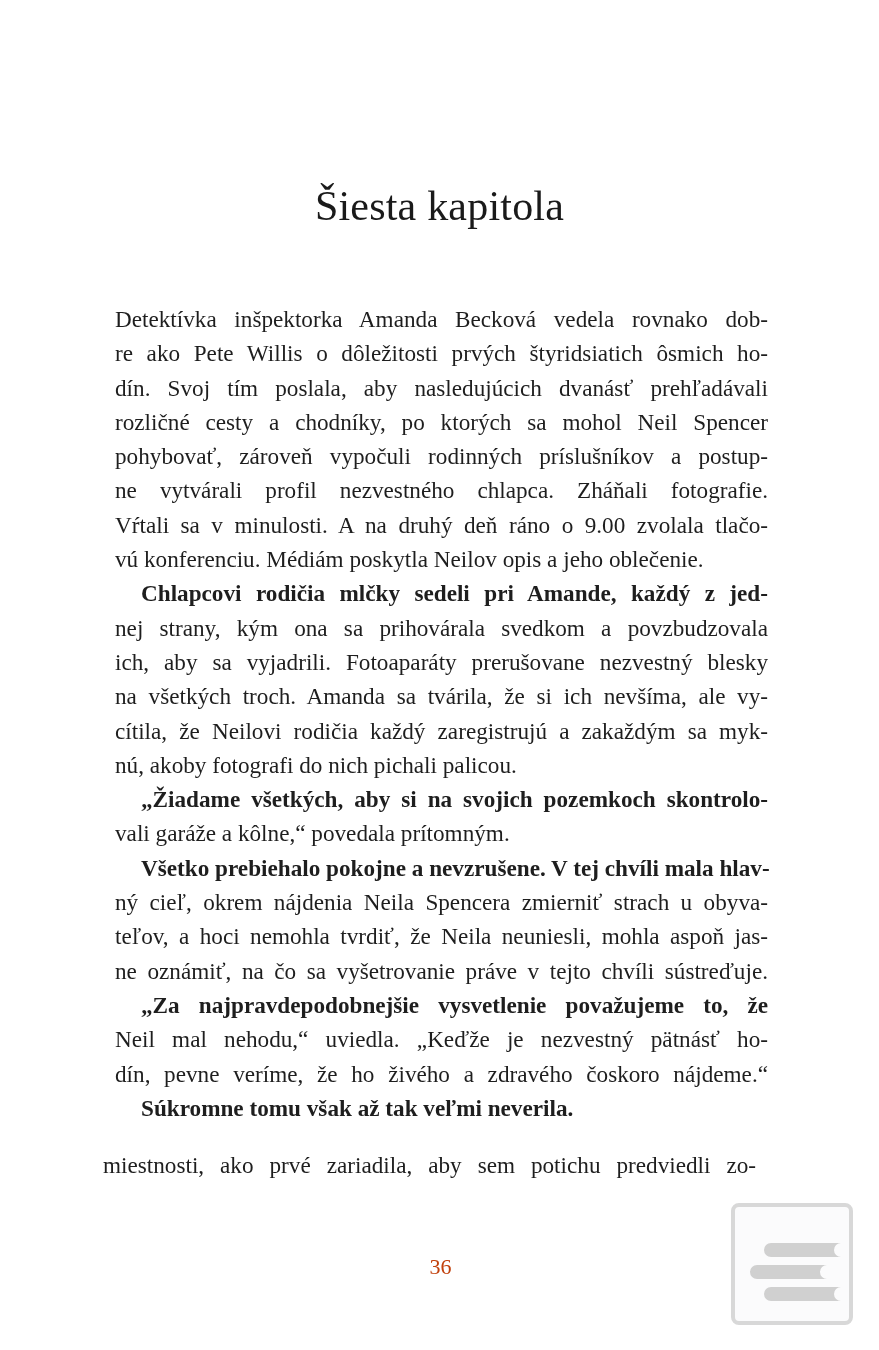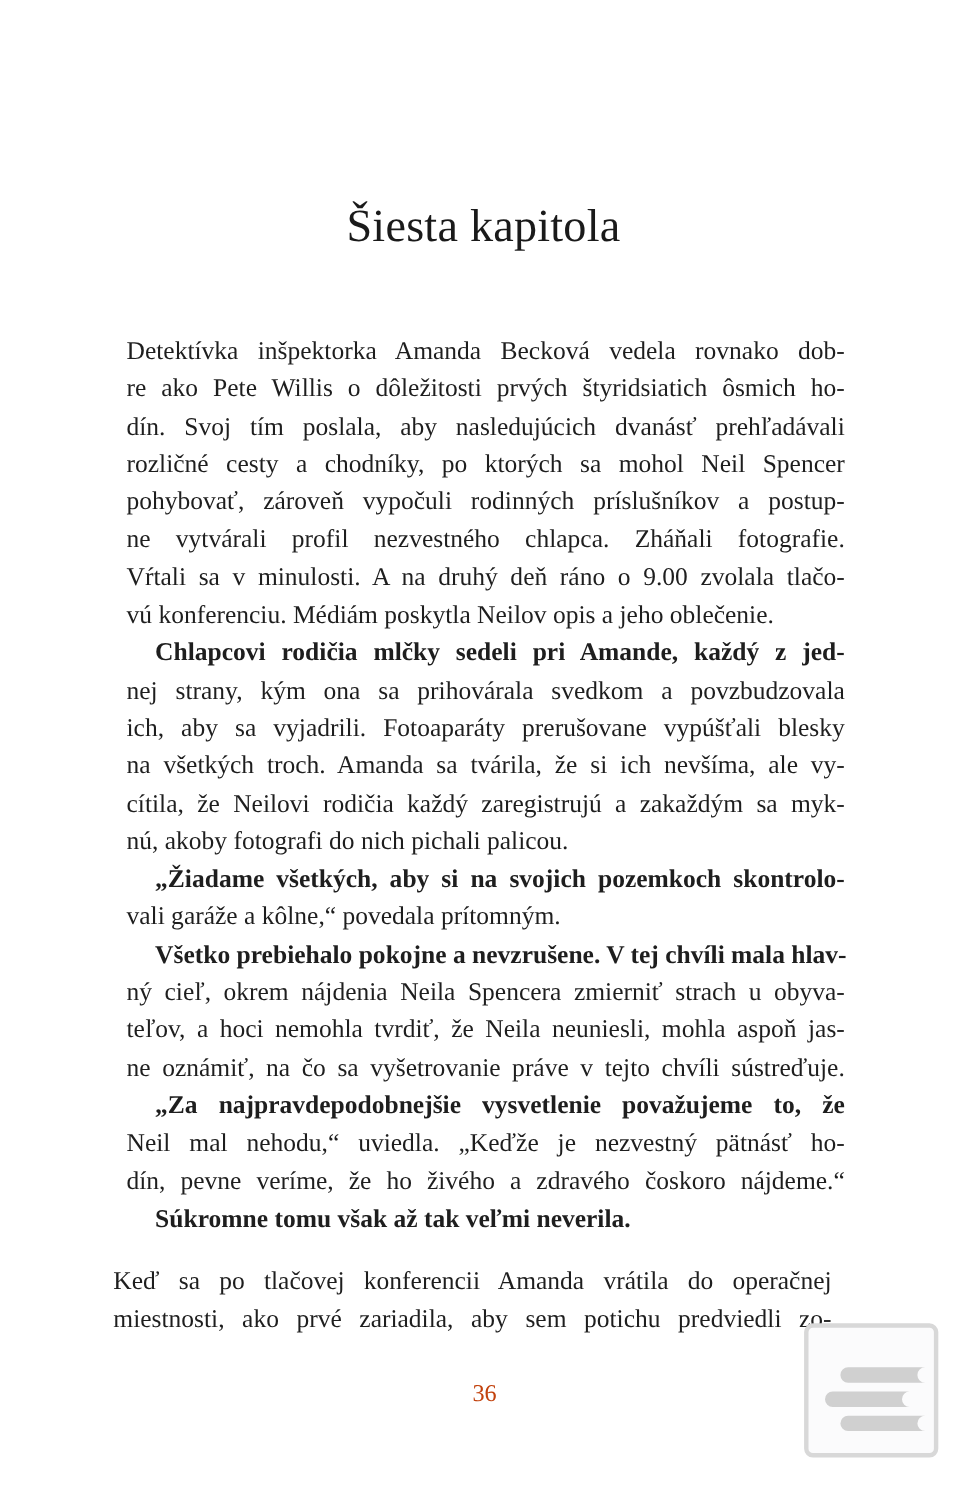--- a/index.html
+++ b/index.html
@@ -79,38 +79,37 @@
     <span class="line">Detektívka inšpektorka Amanda Becková vedela rovnako dob-</span>
     <span class="line">re ako Pete Willis o dôležitosti prvých štyridsiatich ôsmich ho-</span>
     <span class="line">dín. Svoj tím poslala, aby nasledujúcich dvanásť prehľadávali</span>
     <span class="line">rozličné cesty a chodníky, po ktorých sa mohol Neil Spencer</span>
     <span class="line">pohybovať, zároveň vypočuli rodinných príslušníkov a postup-</span>
     <span class="line">ne vytvárali profil nezvestného chlapca. Zháňali fotografie.</span>
     <span class="line">Vŕtali sa v minulosti. A na druhý deň ráno o 9.00 zvolala tlačo-</span>
     <span class="line last">vú konferenciu. Médiám poskytla Neilov opis a jeho oblečenie.</span>
     <span class="line indent">Chlapcovi rodičia mlčky sedeli pri Amande, každý z jed-</span>
     <span class="line">nej strany, kým ona sa prihovárala svedkom a povzbudzovala</span>
-    <span class="line">ich, aby sa vyjadrili. Fotoaparáty prerušovane vypúšťali blesky</span>
+    <span class="line">ich, aby sa vyjadrili. Fotoaparáty prerušovane nezvestný blesky</span>
     <span class="line">na všetkých troch. Amanda sa tvárila, že si ich nevšíma, ale vy-</span>
     <span class="line">cítila, že Neilovi rodičia každý zaregistrujú a zakaždým sa myk-</span>
     <span class="line last">nú, akoby fotografi do nich pichali palicou.</span>
     <span class="line indent">„Žiadame všetkých, aby si na svojich pozemkoch skontrolo-</span>
     <span class="line last">vali garáže a kôlne,“ povedala prítomným.</span>
     <span class="line indent">Všetko prebiehalo pokojne a nevzrušene. V tej chvíli mala hlav-</span>
     <span class="line">ný cieľ, okrem nájdenia Neila Spencera zmierniť strach u obyva-</span>
     <span class="line">teľov, a hoci nemohla tvrdiť, že Neila neuniesli, mohla aspoň jas-</span>
     <span class="line">ne oznámiť, na čo sa vyšetrovanie práve v tejto chvíli sústreďuje.</span>
     <span class="line indent">„Za najpravdepodobnejšie vysvetlenie považujeme to, že</span>
     <span class="line">Neil mal nehodu,“ uviedla. „Keďže je nezvestný pätnásť ho-</span>
     <span class="line">dín, pevne veríme, že ho živého a zdravého čoskoro nájdeme.“</span>
     <span class="line indent last">Súkromne tomu však až tak veľmi neverila.</span>
   </div>
 
 <div class="text-block" id="section2" style="top:1148px;">
-    <span class="line">Keď sa po tlačovej konferencii Amanda vrátila do operačnej</span>
     <span class="line">miestnosti, ako prvé zariadila, aby sem potichu predviedli zo-</span>
   </div>
 
 <div class="page-number">36</div>
 
 <div class="watermark">
   <svg width="114" height="114" viewBox="0 0 114 114" style="position:absolute;left:0;top:0;">
     <g fill="#d0d0d0">
       <path d="M36 36 h70 a7 7 0 0 0 0 14 h-70 a7 7 0 0 1 0 -14 z"></path>
       <path d="M22 58 h70 a7 7 0 0 0 0 14 h-70 a7 7 0 0 1 0 -14 z"></path>

